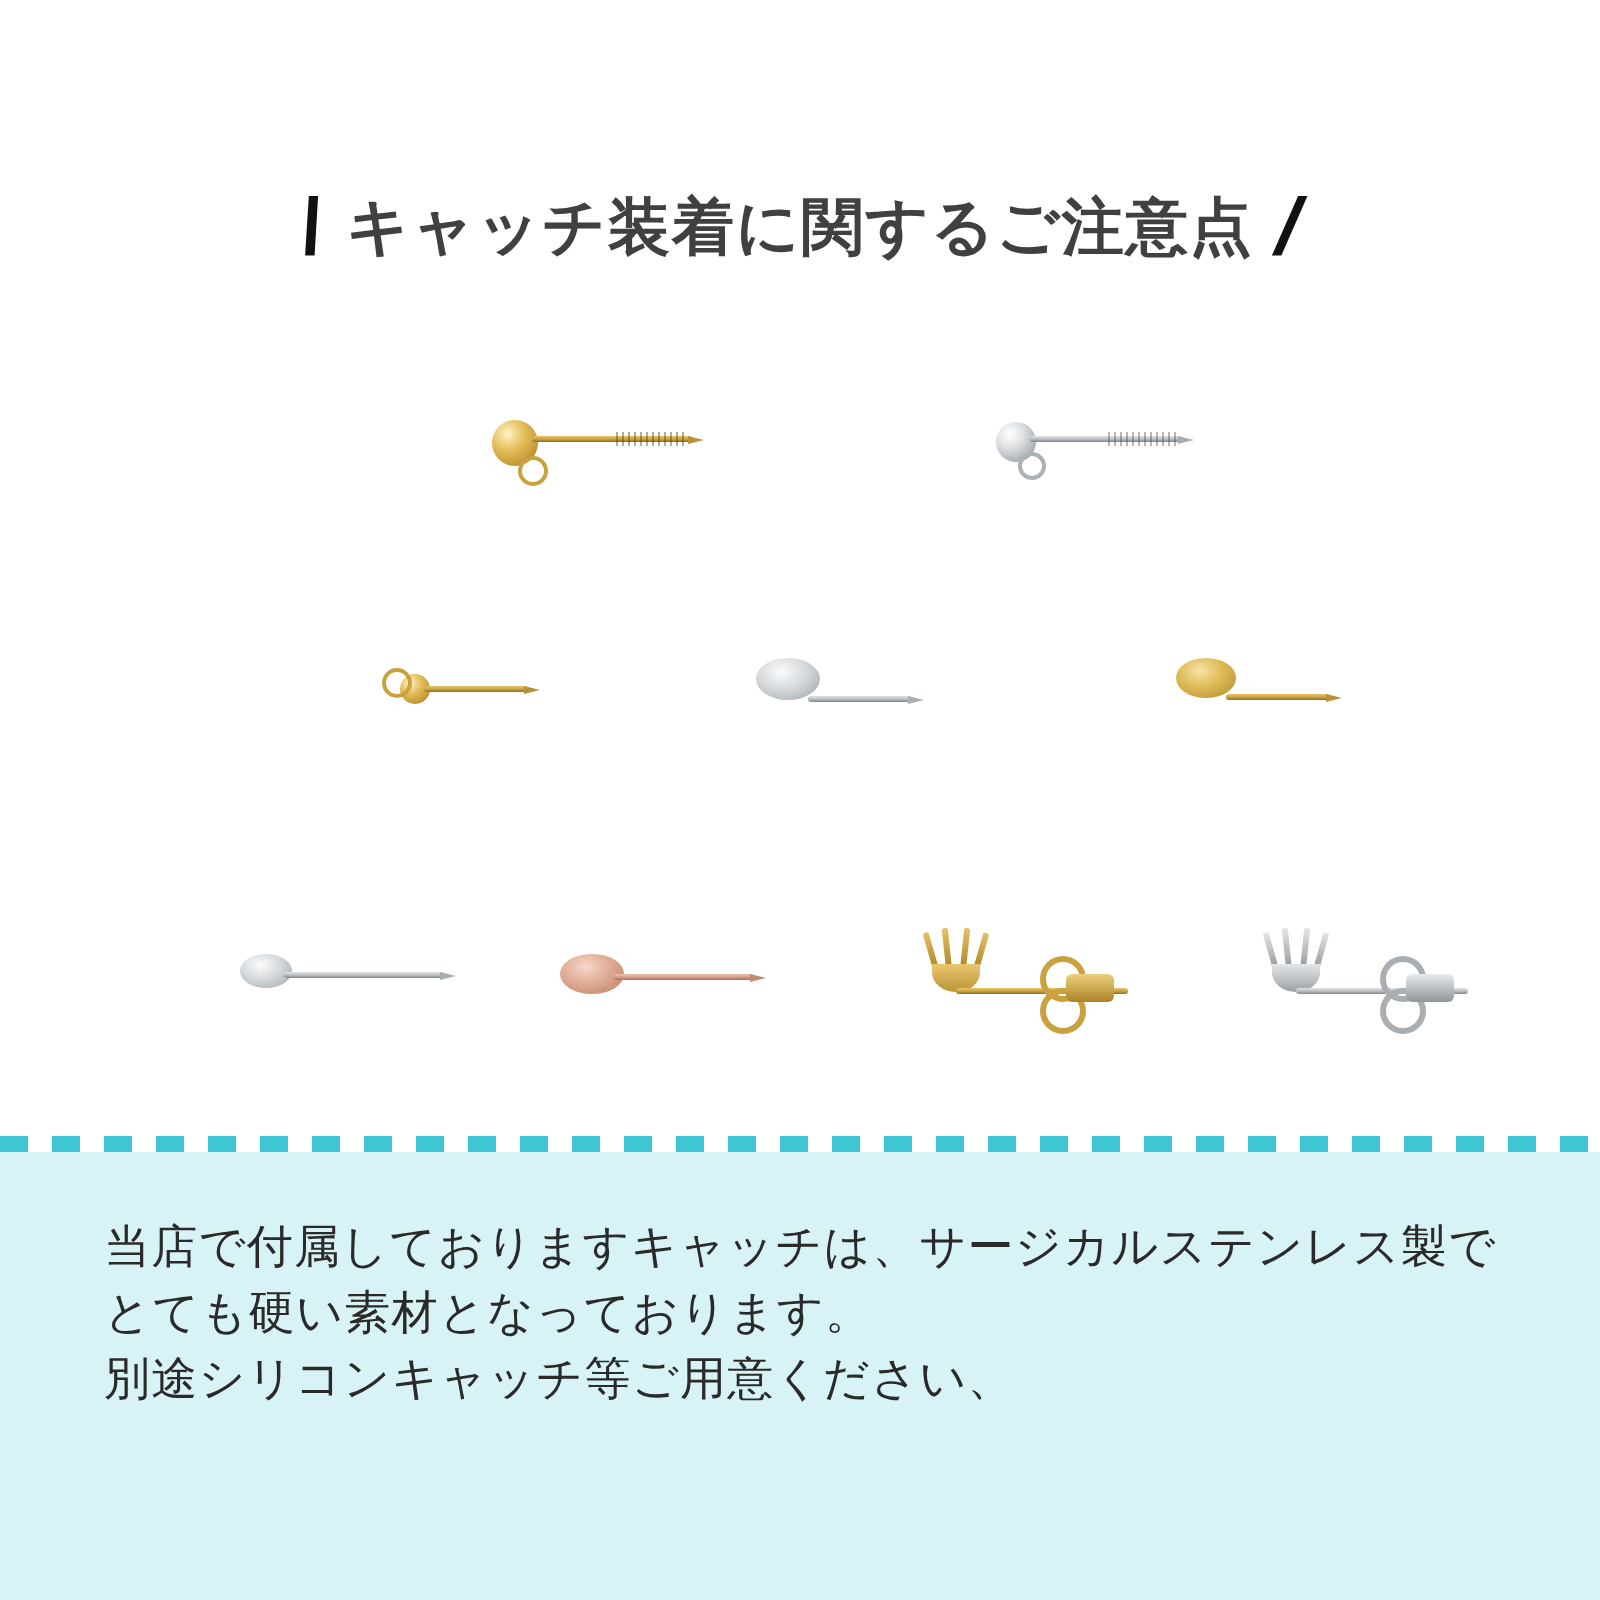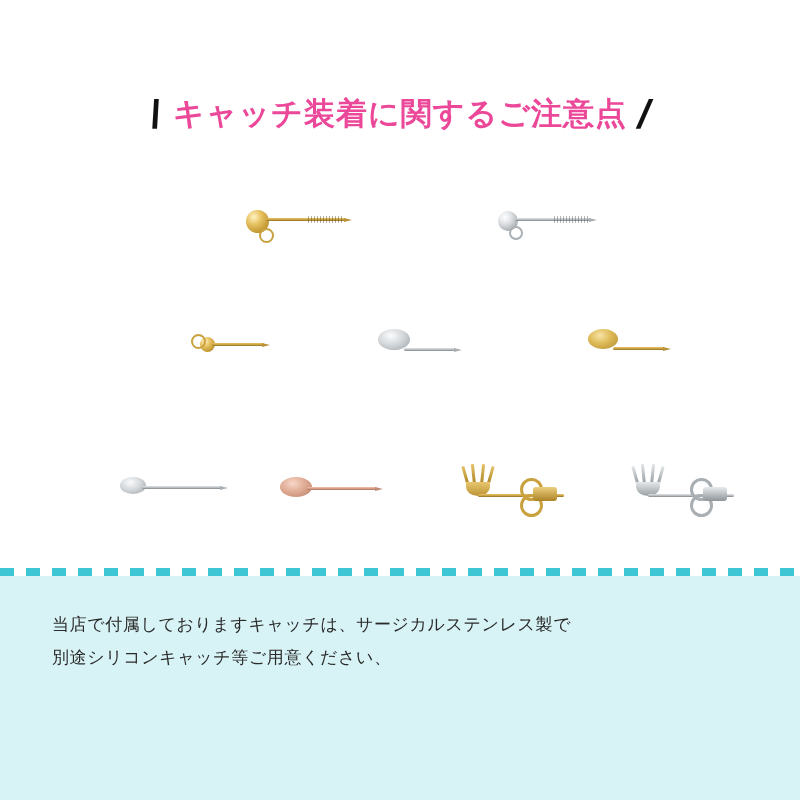--- a/index.html
+++ b/index.html
@@ -39,21 +39,21 @@
     line-height: 1;
     display: inline-block;
     transform: skewX(-14deg);
     margin: 0 12px;
   }
   .heading-text {
     font-family: "DejaVu Sans", sans-serif;
     font-size: 31px;
     font-weight: bold;
     letter-spacing: 1px;
-    color: #ec4899;
+    color: #404040;
     white-space: nowrap;
   }
 
   
   .gallery {
     position: absolute;
     top: 160px;
     left: 0;
     width: 800px;
     height: 400px;
@@ -186,21 +186,21 @@
     left: 0;
     top: 576px;
     width: 800px;
     height: 224px;
     background: #d8f3f6;
     box-sizing: border-box;
     padding: 32px 48px 0 52px;
   }
   .note-line {
     font-family: "DejaVu Sans", sans-serif;
-    font-size: 17px;
+    font-size: 23px;
     line-height: 33px;
     color: #2a2a2a;
     letter-spacing: .6px;
     white-space: nowrap;
   }
 </style>
 </head>
 <body>
 
 <div class="page">
@@ -283,16 +283,17 @@
       <div class="catch-wing silver" style="left:62px; top:34px; width:17px; height:17px;"></div>
       <div class="catch-body silver" style="left:75px; top:27px; width:24px; height:14px;"></div>
     </div>
 
   </div>
 
   <div class="dashed-sep"></div>
 
   <div class="note-panel">
     <div class="note-line">当店で付属しておりますキャッチは、サージカルステンレス製で</div>
+    <div class="note-line">とても硬い素材となっております。</div>
     <div class="note-line">別途シリコンキャッチ等ご用意ください、</div>
   </div>
 
 </div>
 
 </body></html>

